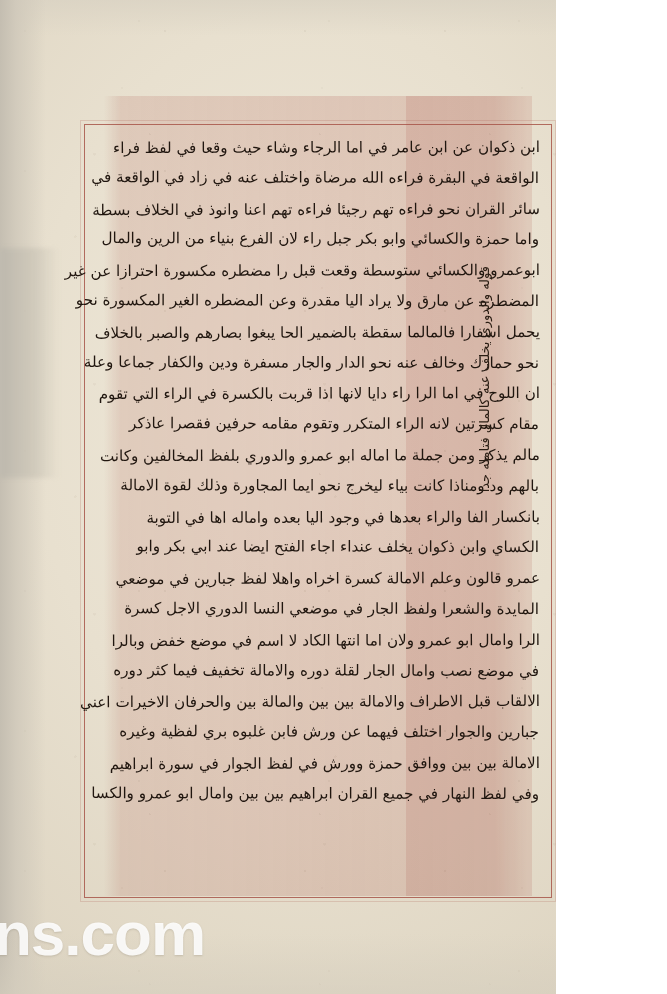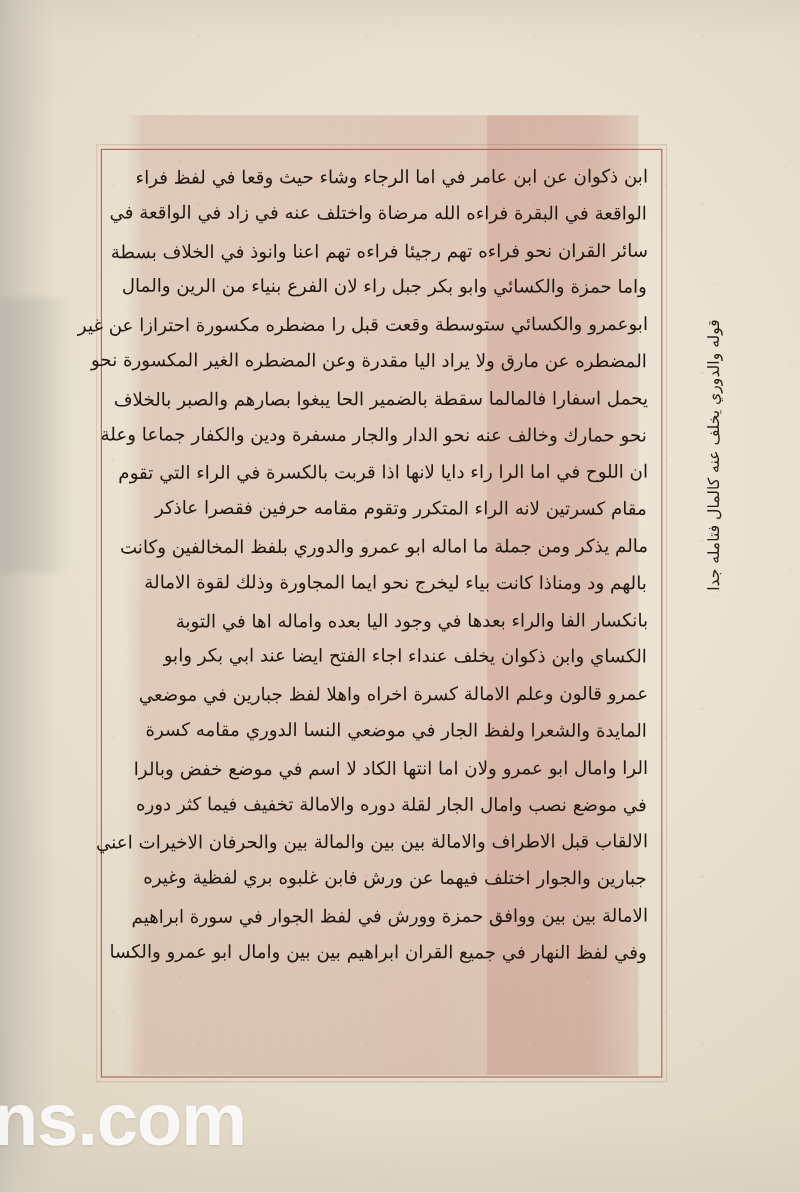--- a/index.html
+++ b/index.html
@@ -8,21 +8,21 @@
     background: #ffffff;
   }
   body {
     width: 667px;
     height: 994px;
     overflow: hidden;
     font-family: "DejaVu Sans", sans-serif;
   }
   .page {
     position: relative;
-    width: 667px;
+    width: 556px;
     height: 994px;
     background: #e9e2d2;
     overflow: hidden;
   }
   
   .paper {
     position: absolute;
     inset: 0;
     background:
       radial-gradient(ellipse 90% 70% at 55% 40%, #efe9da 0%, #e8e0cf 55%, #ded5c2 100%);
@@ -194,21 +194,21 @@
     <div class="line">المضطره عن مارق ولا يراد اليا مقدرة وعن المضطره الغير المكسورة نحو</div>
     <div class="line">يحمل اسفارا فالمالما سقطة بالضمير الحا يبغوا بصارهم والصبر بالخلاف</div>
     <div class="line">نحو حمارك وخالف عنه نحو الدار والجار مسفرة ودين والكفار جماعا وعلة</div>
     <div class="line">ان اللوح في اما الرا راء دايا لانها اذا قربت بالكسرة في الراء التي تقوم</div>
     <div class="line">مقام كسرتين لانه الراء المتكرر وتقوم مقامه حرفين فقصرا عاذكر</div>
     <div class="line">مالم يذكر ومن جملة ما اماله ابو عمرو والدوري بلفظ المخالفين وكانت</div>
     <div class="line">بالهم ود ومناذا كانت بياء ليخرج نحو ايما المجاورة وذلك لقوة الامالة</div>
     <div class="line">بانكسار الفا والراء بعدها في وجود اليا بعده واماله اها في التوبة</div>
     <div class="line">الكساي وابن ذكوان يخلف عنداء اجاء الفتح ايضا عند ابي بكر وابو</div>
     <div class="line">عمرو قالون وعلم الامالة كسرة اخراه واهلا لفظ جبارين في موضعي</div>
-    <div class="line">المايدة والشعرا ولفظ الجار في موضعي النسا الدوري مقامه كسرة</div>
+    <div class="line">المايدة والشعرا ولفظ الجار في موضعي النسا الدوري الاجل كسرة</div>
     <div class="line">الرا وامال ابو عمرو ولان اما انتها الكاد لا اسم في موضع خفض وبالرا</div>
     <div class="line">في موضع نصب وامال الجار لقلة دوره والامالة تخفيف فيما كثر دوره</div>
     <div class="line">الالقاب قبل الاطراف والامالة بين بين والمالة بين والحرفان الاخيرات اعني</div>
     <div class="line">جبارين والجوار اختلف فيهما عن ورش فابن غلبوه بري لفظية وغيره</div>
     <div class="line">الامالة بين بين ووافق حمزة وورش في لفظ الجوار في سورة ابراهيم</div>
     <div class="line">وفي لفظ النهار في جميع القران ابراهيم بين بين وامال ابو عمرو والكسا</div>
   </div>
 
   <div class="side-note">قوله والدوري يخلف عنه كالمال فتامله جدا</div>
 

